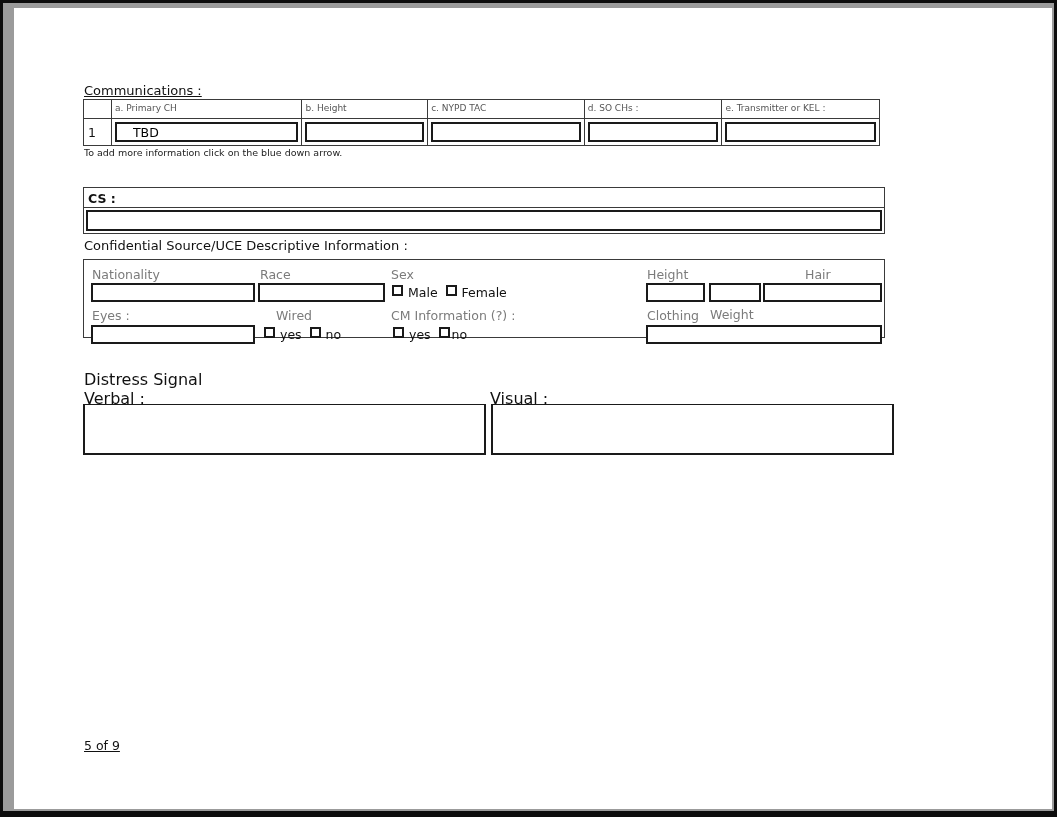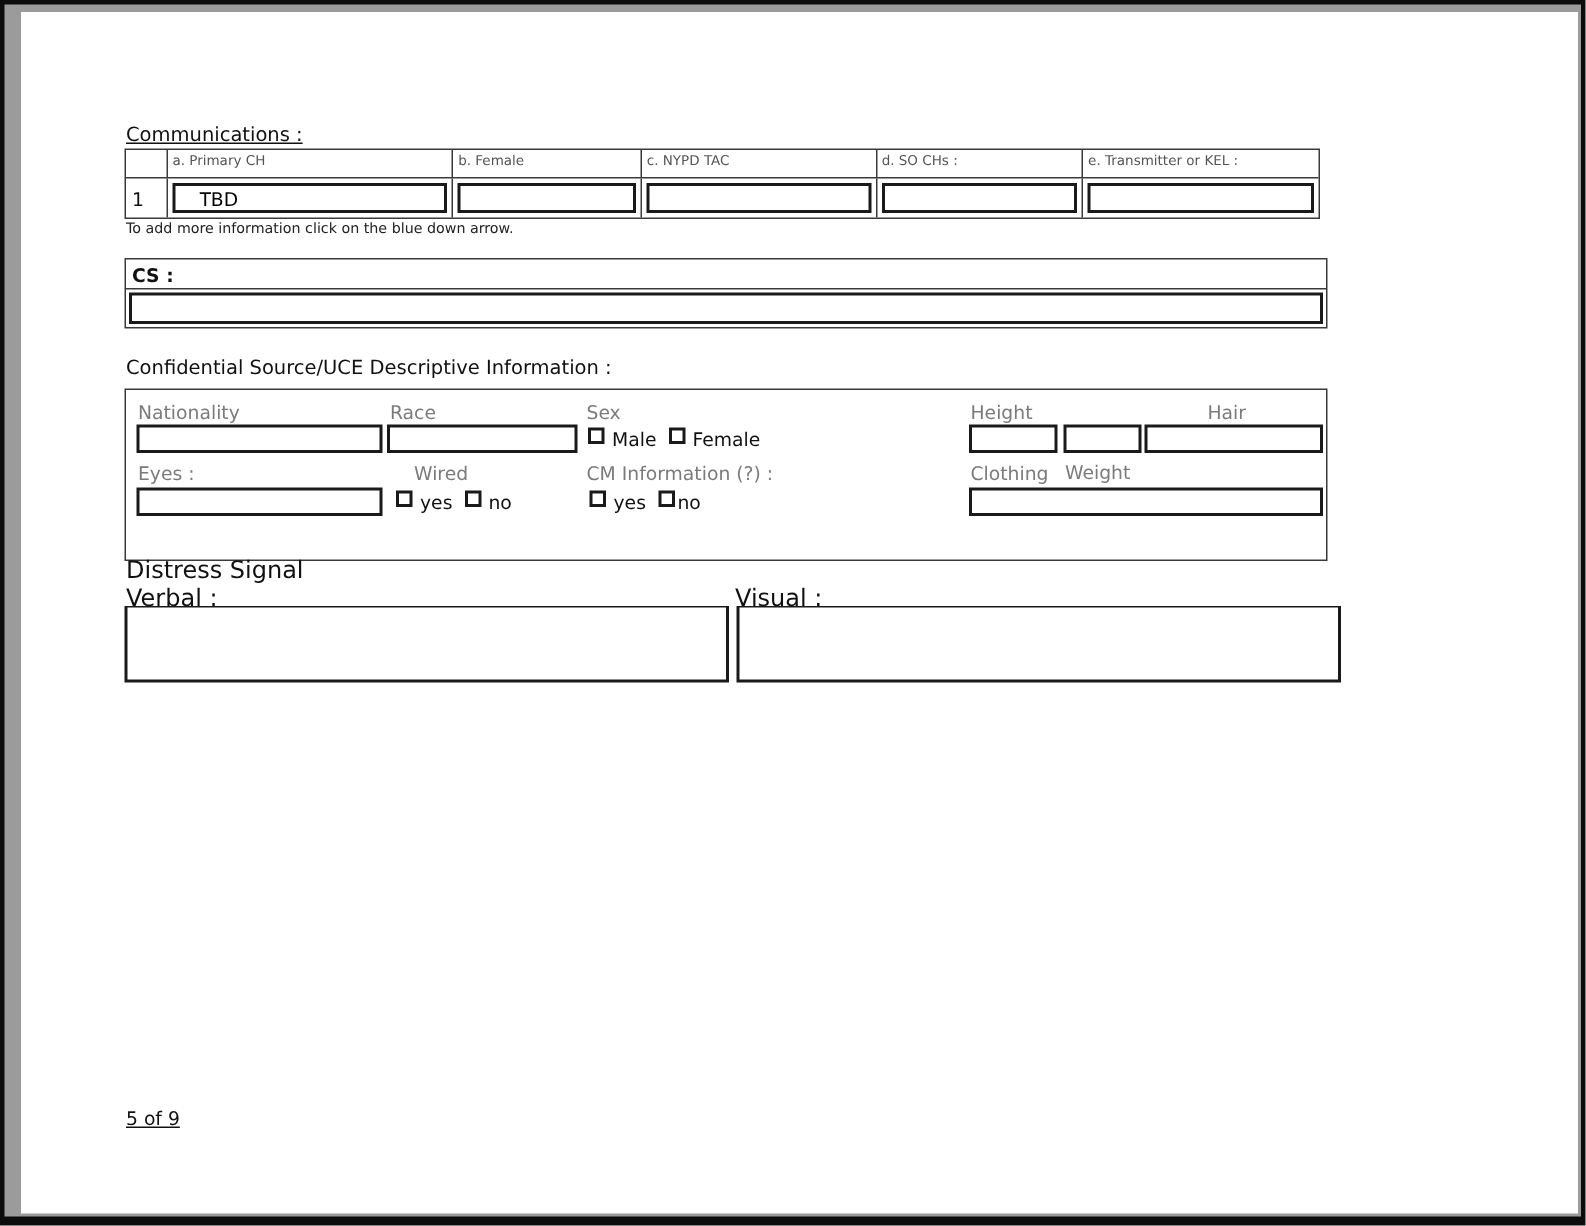--- a/index.html
+++ b/index.html
@@ -47,35 +47,35 @@
   .c3 { width:157px; } .c4 { width:138px; } .c5 { width:157px; }
   .rownum { font-size:12.5px; color:#111; padding-left:1px; }
   .cell-input {
     width:100%; height:20px;
     border:2px solid #1a1a1a; border-radius:0;
     font-family:inherit; font-size:12.5px; padding:1px 16px;
     outline:none; background:#fff;
   }
 
   
-  .cs-box { width:802px; border:1px solid #3a3a3a; background:#fff; }
+  .cs-box { width:802px; border:1px solid #3a3a3a; background:#fff;margin-top:15px; }
   .cs-header {
     height:20px; border-bottom:1px solid #3a3a3a;
     font-weight:bold; font-size:12.5px; color:#111;
     padding:3px 4px 0 4px;
   }
   .cs-value { height:25px; padding:2px; }
   .cs-value input {
     width:100%; height:100%;
     border:2px solid #1a1a1a; border-radius:0;
     font-family:inherit; font-size:12.5px; padding:1px 3px; outline:none;
   }
 
   
-  .desc-box { width:802px; height:115px; border:1px solid #3a3a3a; background:#fff; }
+  .desc-box { width:802px; height:79px; border:1px solid #3a3a3a; background:#fff; }
   .flabel { position:absolute; font-size:12.5px; color:#7b7b7b; white-space:nowrap; }
   .finput {
     position:absolute; height:19px;
     border:2px solid #1a1a1a; border-radius:0;
     font-family:inherit; font-size:12.5px; padding:1px 3px;
     outline:none; background:#fff;
   }
   .checkrow {
     position:absolute; display:flex; align-items:flex-start;
     font-size:12.5px; color:#111; white-space:nowrap;
@@ -103,21 +103,21 @@
 
 <div class="window">
   <div class="page">
 
     <div class="abs heading underlined" style="left:70px; top:75px;">Communications :</div>
 
     <div class="abs comm-table" style="left:69px; top:91px;">
       <div class="thead">
         <div class="th c0"></div>
         <div class="th c1">a. Primary CH</div>
-        <div class="th c2">b. Female</div>
+        <div class="th c2">b. Height</div>
         <div class="th c3">c. NYPD TAC</div>
         <div class="th c4">d. SO CHs :</div>
         <div class="th c5">e. Transmitter or KEL :</div>
       </div>
       <div class="trow">
         <div class="td c0">
           <span class="rownum">1</span>
         </div>
         <div class="td c1">
           <input class="cell-input" type="text" value="TBD" style="">

